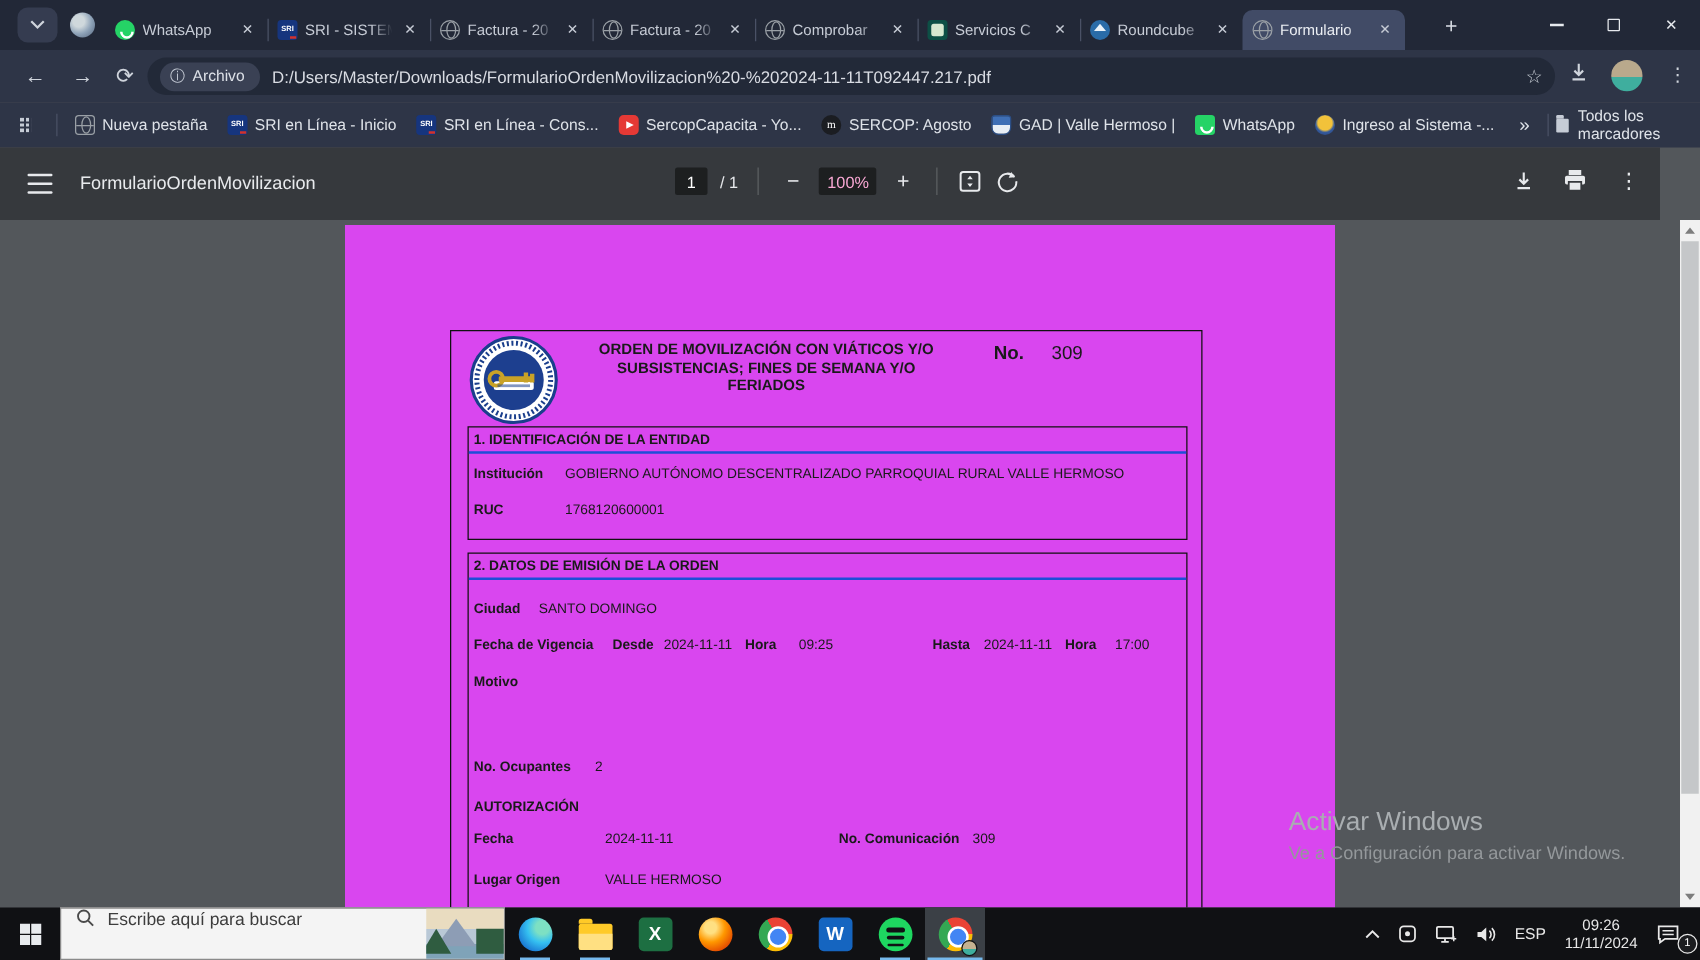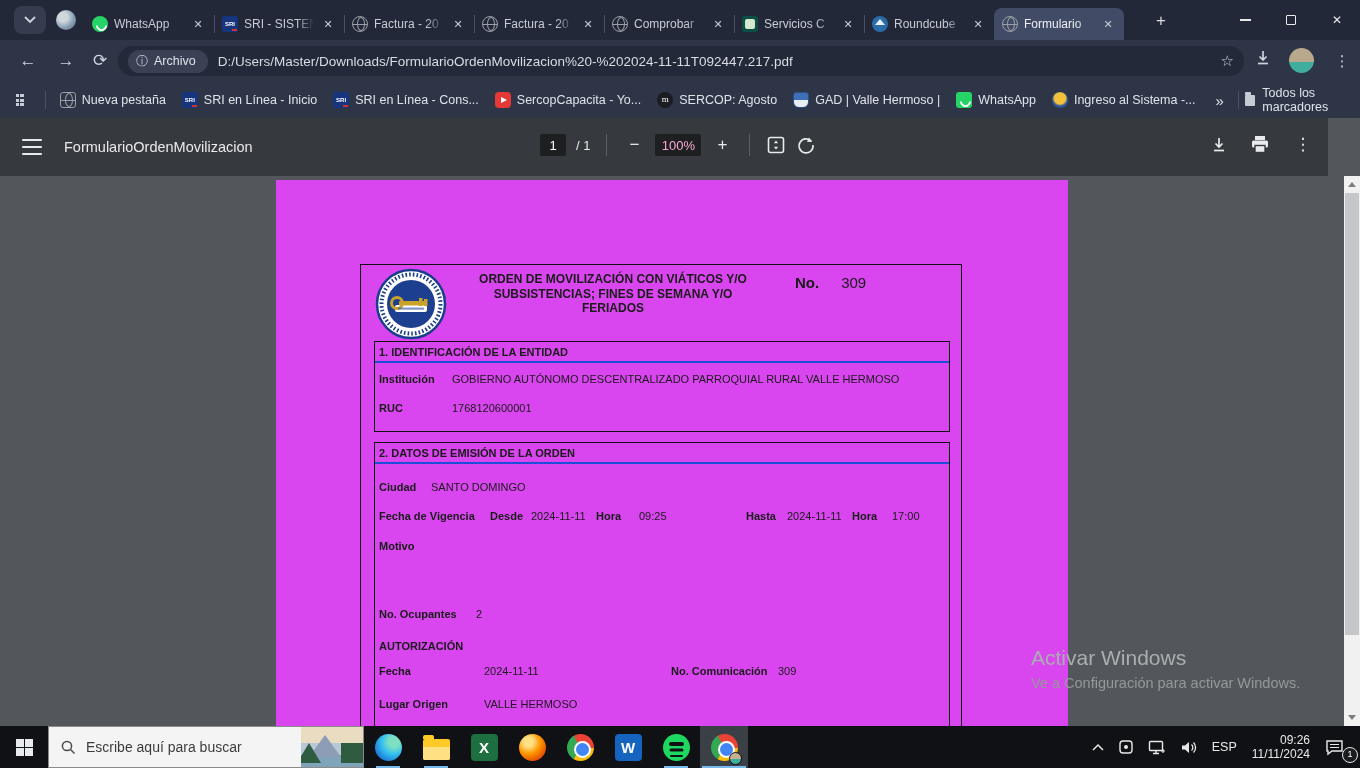--- a/index.html
+++ b/index.html
@@ -127,21 +127,21 @@
   .sb-arrow { position:absolute; left:4px; width:0; height:0; border-left:4px solid transparent; border-right:4px solid transparent; }
   #sb-up { top:6px; border-bottom:5px solid #7d7d7d; }
   #sb-down { bottom:6px; border-top:5px solid #7d7d7d; }
   #sb-thumb { position:absolute; left:1px; top:17px; width:14px; height:442px; background:#c5c7c9; }
 
   
   #taskbar { position:absolute; bottom:0; left:0; width:1360px; height:42px; background:#101114; display:flex; align-items:stretch; }
   #startbtn { width:48px; display:flex; align-items:center; justify-content:center; }
   #winlogo { width:17px; height:17px; display:grid; grid-template-columns:8px 8px; grid-template-rows:8px 8px; gap:1px; }
   #winlogo i { background:#e8ebee; }
-  #searchbox { width:316px; background:#f4f4f4; border:1px solid #8a8a8a; display:flex; align-items:center; position:relative; }
+  #searchbox { width:356px; background:#f4f4f4; border:1px solid #8a8a8a; display:flex; align-items:flex-start; position:relative; }
   #searchbox .lens { margin:0 10px 0 12px; }
   #searchinput { border:none; background:transparent; font-size:14px; color:#3c3c3c; width:190px; outline:none;
                  font-family:"Liberation Sans",sans-serif; }
   #searchinput::placeholder { color:#3c3c3c; opacity:1; }
   #bingimg { position:absolute; right:0; top:0; width:62px; height:40px;
              background:linear-gradient(180deg,#e9dcc0 0 40%,#b9c8d6 40% 70%,#7fa3b8 70% 100%); overflow:hidden;}
   #bingimg::before { content:""; position:absolute; left:8px; top:8px; width:0; height:0;
                      border-left:16px solid transparent; border-right:16px solid transparent; border-bottom:22px solid #8d9db5; }
   #bingimg::after { content:""; position:absolute; left:-4px; bottom:4px; width:0; height:0;
                     border-left:12px solid transparent; border-right:12px solid transparent; border-bottom:20px solid #2f5c40; box-shadow:44px 0 0 #2f5c40; }
@@ -161,21 +161,21 @@
                      background:#4285f4; border:2.5px solid #fff; }
   .t-word { background:#1565c0; border-radius:4px; color:#fff; font-weight:bold; font-size:15px; text-align:center; line-height:27px; }
   .t-spotify { border-radius:50%; background:#1ed760; }
   .t-spotify::before { content:""; position:absolute; left:6px; top:8px; width:15px; height:4px; border-radius:2px; background:#101114;
                        box-shadow:0 6px 0 -0.5px #101114, 0 12px 0 -1px #101114; }
   .mini-avatar { position:absolute; right:6px; bottom:3px; width:13px; height:13px; border-radius:50%;
                  border:1px solid #101114; background:linear-gradient(180deg,#c4b190 0 55%, #3fae9e 55% 100%); }
   #traygroup { margin-left:auto; display:flex; align-items:center; gap:0; color:#e8e8e8; }
   .tray-item { padding:0 7px; display:flex; align-items:center; justify-content:center; height:42px; }
   #lang { font-size:12.5px; }
-  #clock { text-align:right; font-size:12px; line-height:14px; padding:0 8px; }
+  #clock { text-align:center; font-size:12px; line-height:14px; padding:0 8px; }
   #action { position:relative; padding-right:16px; }
   #badge { position:absolute; right:2px; bottom:5px; width:16px; height:16px; border-radius:50%;
            background:#1b1c1f; border:1.5px solid #e8e8e8; color:#fff; font-size:9px; text-align:center; line-height:13px; }
 </style>
 </head>
 <body>
 
 <div id="screen">
 
   <div id="tabbar">

